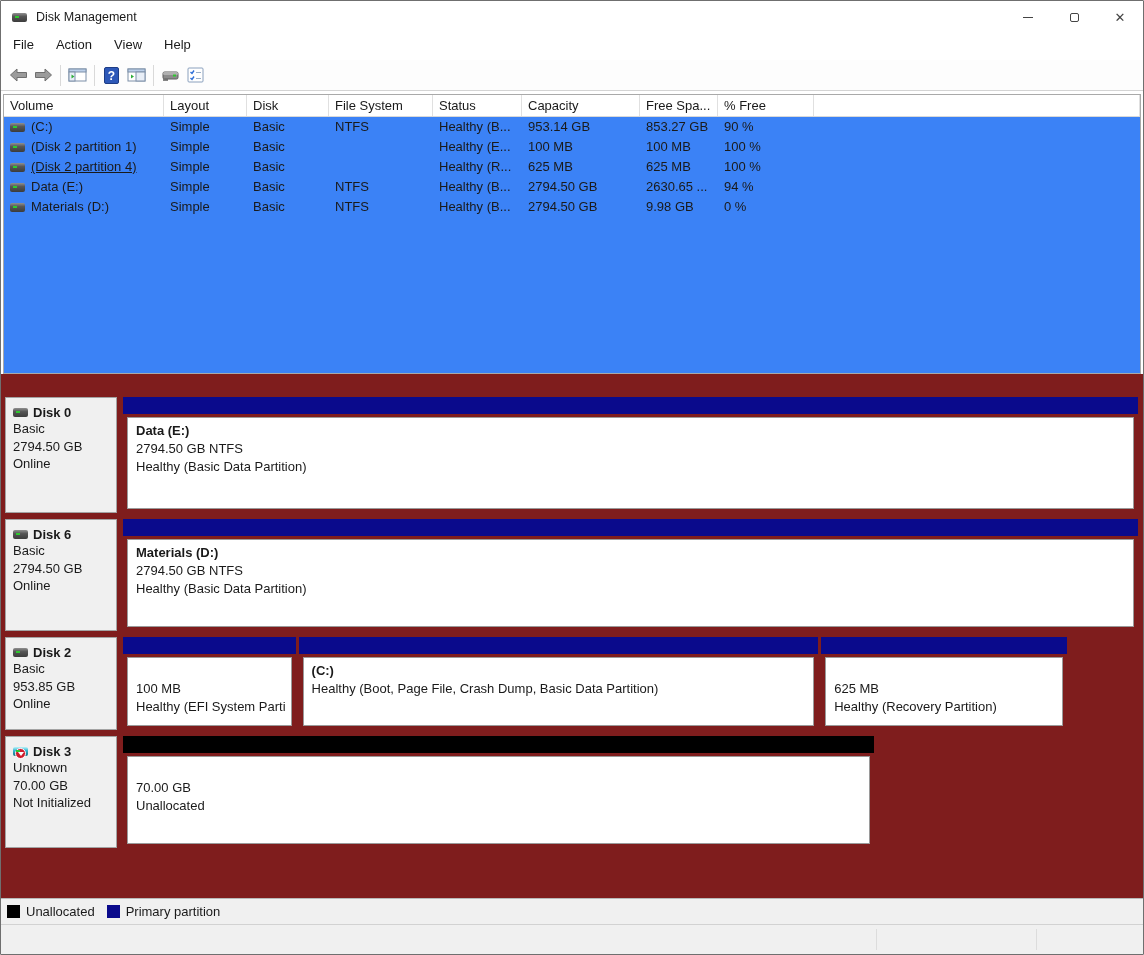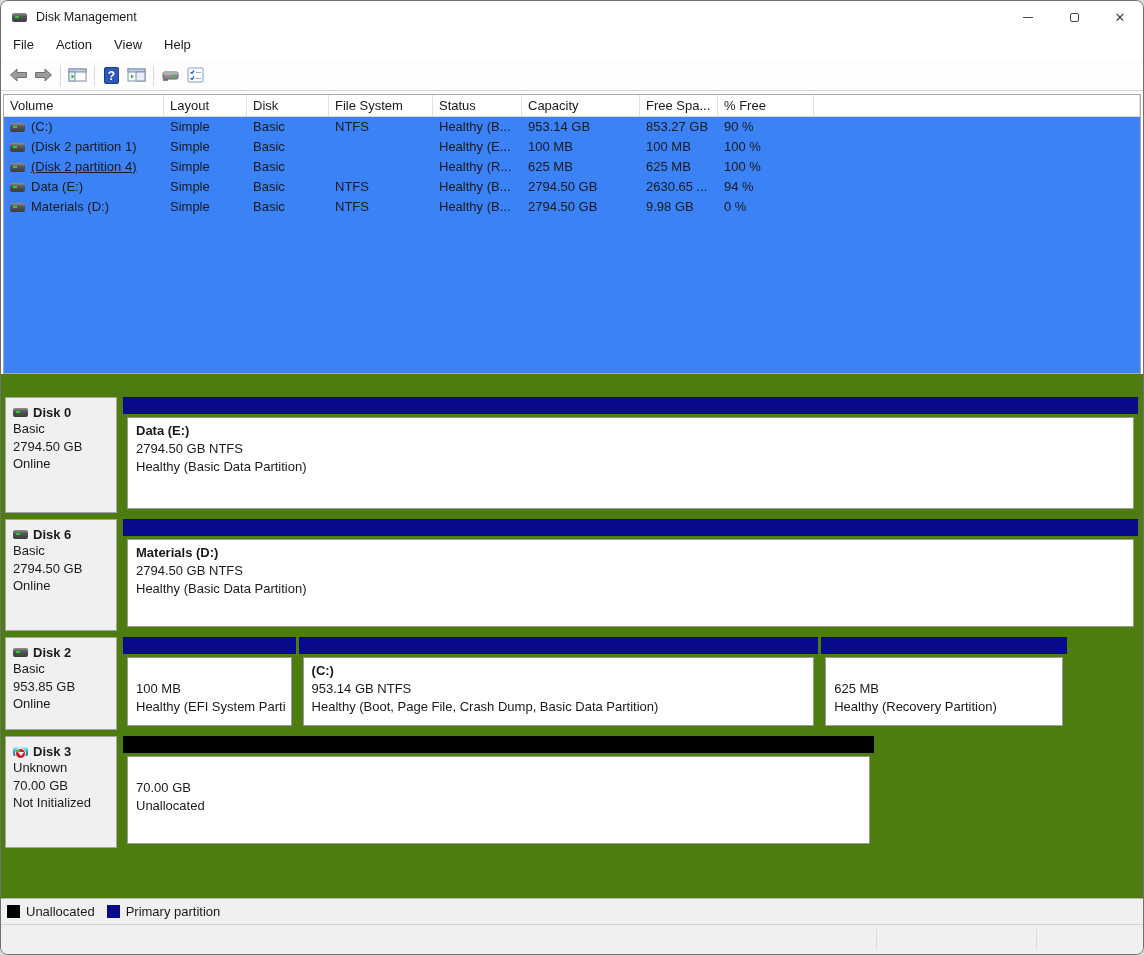--- a/index.html
+++ b/index.html
@@ -1,19 +1,19 @@
 <!DOCTYPE html>
 <html><head>
 <meta charset="utf-8">
 <style>
   html,body{margin:0;padding:0;background:#d8d8d8;}
   *{box-sizing:border-box;}
   .window{
     width:1144px;height:955px;background:#ffffff;
-    border:1px solid #6f6f6f;border-radius:8px;overflow:hidden;
+    border:1px solid #6f6f6f;border-radius:1px;overflow:hidden;
     font-family:"Liberation Sans","DejaVu Sans",sans-serif;font-size:13px;color:#1a1a1a;
     display:flex;flex-direction:column;position:relative;
   }
   
   .titlebar{height:32px;display:flex;align-items:center;background:#fff;flex:0 0 auto;}
   .app-icon{margin-left:11px;position:relative;}
   .titlebar .title{margin-left:9px;font-size:12.5px;}
   .caption-buttons{margin-left:auto;display:flex;height:100%;}
   .cap-btn{width:46px;height:100%;display:flex;align-items:center;justify-content:center;color:#333;}
   .glyph-min{width:10px;height:1px;background:#444;display:block;}
@@ -36,21 +36,21 @@
   .vol-cell{display:flex;align-items:center;gap:6px;}
   
   .drive-icon{width:15px;height:9px;border-radius:2px;flex:0 0 auto;
     background:linear-gradient(#909090,#555 40%,#3c3c3c);position:relative;display:inline-block;}
   .drive-icon::after{content:"";position:absolute;left:3px;top:3px;width:4px;height:2px;background:#2ec72e;}
   .drive-icon.cyan{background:linear-gradient(#b9f3fa,#37b6cf 40%,#126f80);}
   .err-badge{position:absolute;left:2px;top:1px;width:11px;height:11px;border-radius:50%;
     background:#cf1b2b;border:1px solid #fff;display:flex;align-items:center;justify-content:center;}
   .err-badge::after{content:"";border:3px solid transparent;border-top:4px solid #fff;margin-top:3px;}
   
-  .graphical{flex:1 1 auto;background:#4d7c0f;padding-top:23px;overflow:hidden;}
+  .graphical{flex:1 1 auto;background:#7f1d1d;padding-top:23px;overflow:hidden;}
   .diskrow{display:flex;margin:0 0 6px 4px;}
   .disklabel{width:112px;flex:0 0 auto;background:#f0f0f0;border:1px solid #a3a3a3;padding:7px 2px 0 7px;}
   .disklabel .dl-title{font-weight:bold;display:flex;align-items:center;gap:5px;position:relative;white-space:nowrap;}
   .disklabel .dl-line{line-height:17.5px;white-space:nowrap;}
   .partarea{flex:1 1 auto;margin-left:6px;margin-right:5px;display:flex;}
   .part{flex:0 0 auto;margin-right:3px;display:flex;flex-direction:column;}
   .part .bar{height:17px;flex:0 0 auto;}
   .part .pbody{flex:1 1 auto;margin:3px 4px 4px 4px;background:#fff;border:1px solid #9a9a9a;
     padding:4px 0 0 8px;overflow:hidden;}
   .part .t1{font-weight:bold;line-height:18px;height:18px;white-space:nowrap;}
@@ -288,21 +288,20 @@
             <div class="pbody">
               <div class="t1"></div>
               <div class="t2">100 MB</div>
               <div class="t3">Healthy (EFI System Parti</div>
             </div>
           </div>
           <div class="part" style="width: 51.2%;">
             <div class="bar" style="background: rgb(10, 10, 140);"></div>
             <div class="pbody">
               <div class="t1">(C:)</div>
-              <div class="t2">953.14 GB NTFS</div>
               <div class="t3">Healthy (Boot, Page File, Crash Dump, Basic Data Partition)</div>
             </div>
           </div>
           <div class="part" style="width: 24.2%;">
             <div class="bar" style="background: rgb(10, 10, 140);"></div>
             <div class="pbody">
               <div class="t1"></div>
               <div class="t2">625 MB</div>
               <div class="t3">Healthy (Recovery Partition)</div>
             </div>

